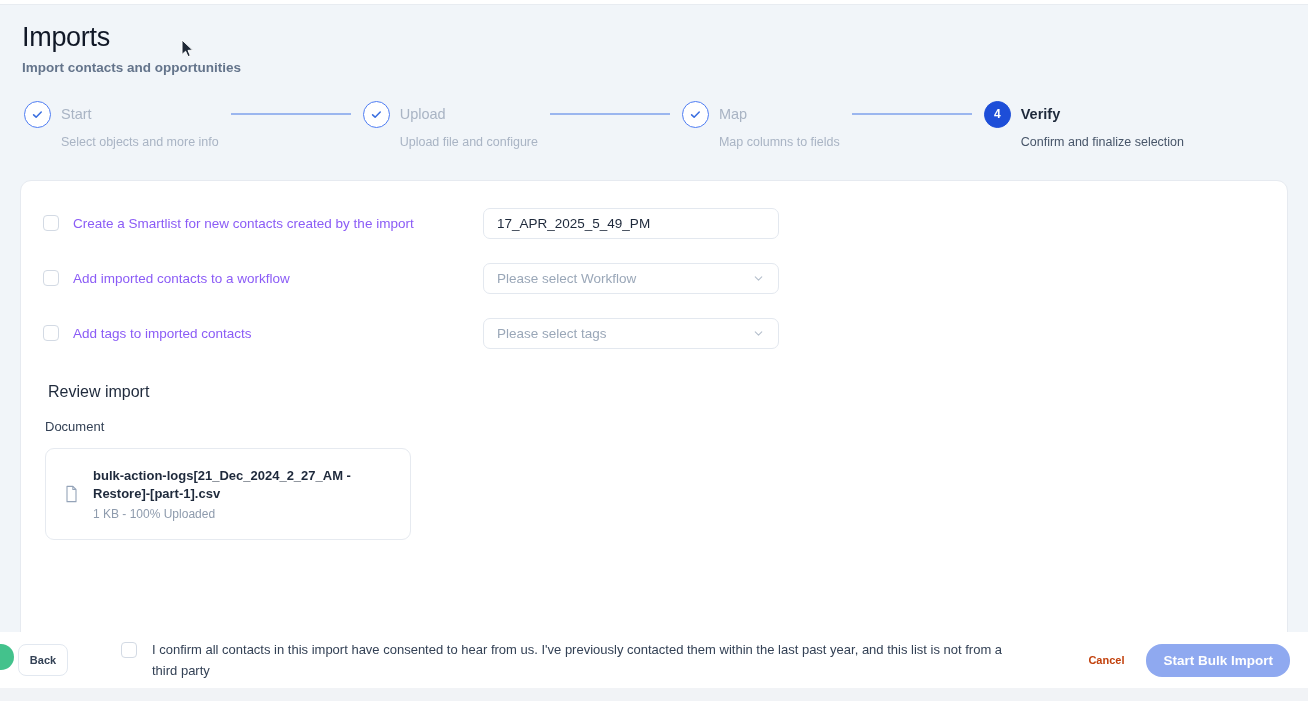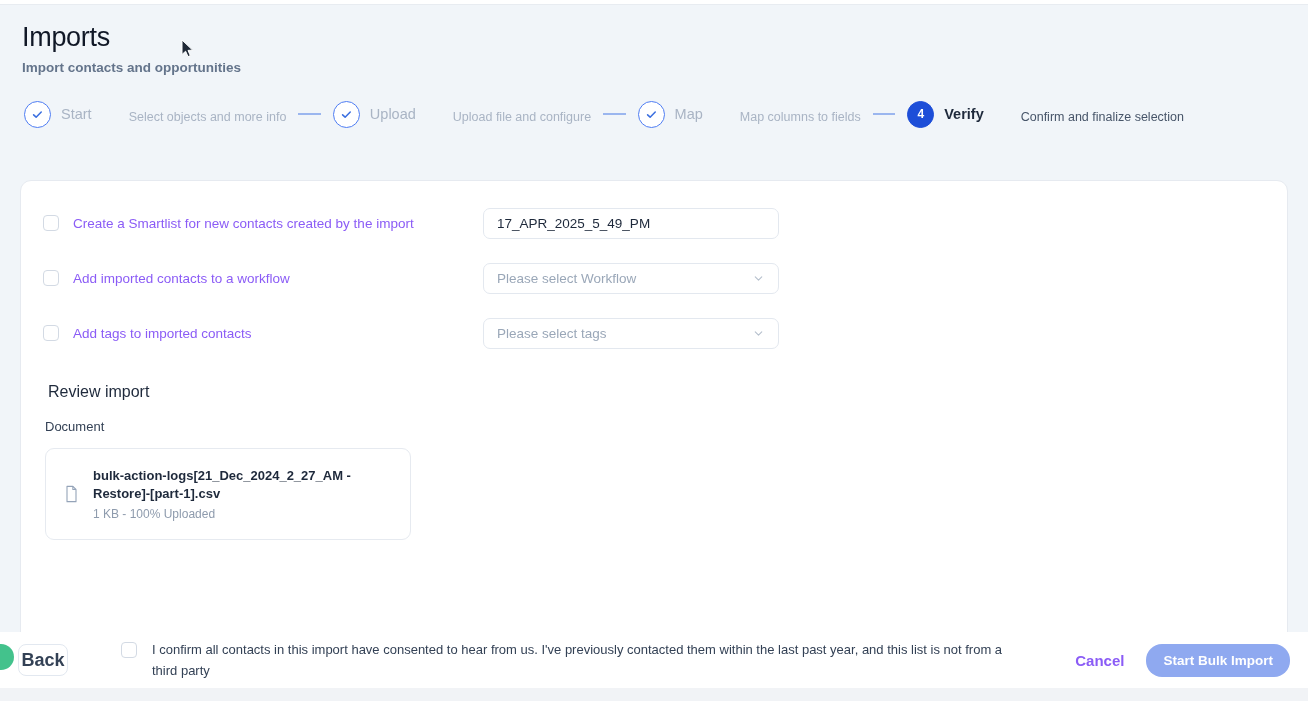--- a/index.html
+++ b/index.html
@@ -49,24 +49,23 @@
 
   
   .stepper {
     display: flex;
     align-items: flex-start;
     margin: 22px 0 0 24px;
     width: 1160px;
   }
   .step {
     display: flex;
-    flex-direction: row;
+    flex-direction: column;
     position: relative;
     flex: 0 0 auto;
-    align-items: center;
   }
   .step-top {
     display: flex;
     align-items: center;
     height: 30px;
   }
   .step-circle {
     width: 27px; height: 27px;
     border-radius: 50%;
     flex: 0 0 auto;
@@ -259,21 +258,21 @@
     position: absolute;
     left: 0; bottom: 0;
     width: 1308px; height: 13px;
     background: #f1f3f6;
   }
   .btn-back {
     width: 50px; height: 32px;
     border: 1px solid #e2e8f0;
     border-radius: 8px;
     background: #ffffff;
-    font-size: 18px;
+    font-size: 11px;
     font-weight: 700;
     color: #334155;
     display: flex;
     align-items: center;
     justify-content: center;
     flex: 0 0 auto;
   }
   .consent {
     display: flex;
     align-items: flex-start;
@@ -287,23 +286,23 @@
     color: #334155;
     line-height: 21px;
   }
   .bottom-right {
     margin-left: auto;
     display: flex;
     align-items: center;
     gap: 22px;
   }
   .btn-cancel {
-    font-size: 15px;
-    font-weight: 700;
-    color: #8b5cf6;
+    font-size: 11px;
+    font-weight: 700;
+    color: #c2410c;
     background: none;
     border: none;
     padding: 0;
   }
   .btn-primary {
     height: 33px;
     padding: 0 17px;
     border-radius: 16px;
     background: #8fa9f0;
     color: #ffffff;

